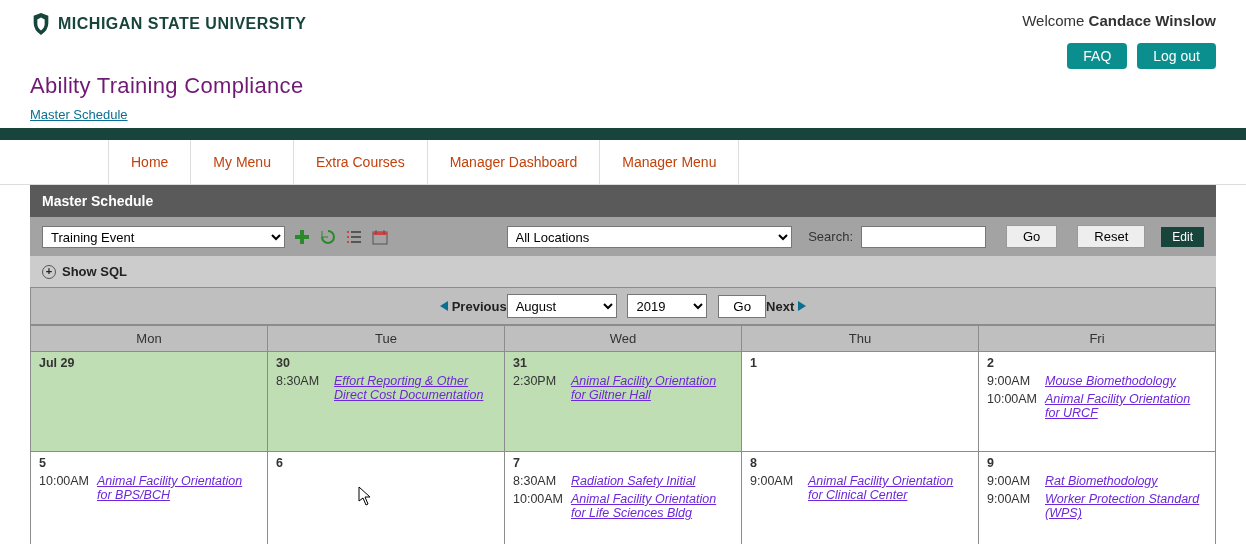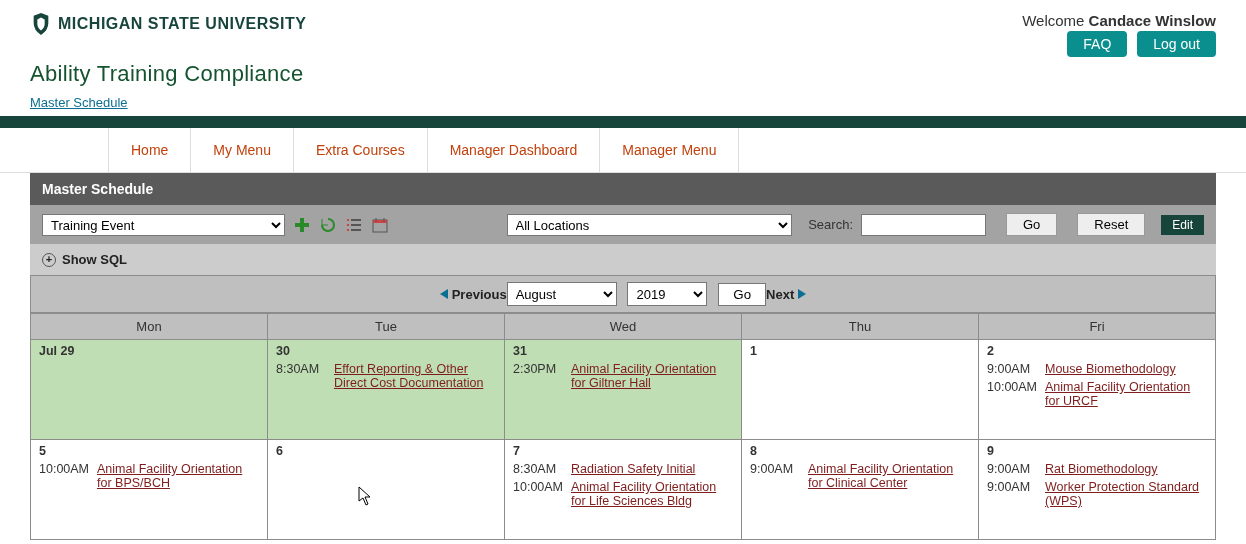--- a/index.html
+++ b/index.html
@@ -14,27 +14,27 @@
     display: flex;
     justify-content: space-between;
     align-items: flex-start;
     padding: 12px 30px 2px 30px;
   }
   .logo-wrap { display: flex; align-items: center; gap: 6px; color: #18453b; font-weight: bold; }
   .spartan-icon { width: 22px; height: 24px; }
   .logo-text { font-size: 16px; letter-spacing: 0.5px; }
   .welcome-wrap { text-align: right; }
   .welcome-text { font-size: 15px; }
-  .buttons-row { margin-top: 2px; display: flex; gap: 10px; justify-content: flex-end; }
+  .buttons-row { margin-top: 14px; display: flex; gap: 10px; justify-content: flex-end; }
   .btn-teal {
     background: #0b8e8e; color: #fff; border: none; border-radius: 4px;
     padding: 5px 16px; font-size: 14px; cursor: pointer;
   }
   .app-title {
-    color: #14532d; font-size: 22px; padding: 2px 30px 8px 30px; letter-spacing: 0.3px;
+    color: #701a75; font-size: 22px; padding: 2px 30px 8px 30px; letter-spacing: 0.3px;
   }
   .breadcrumb { padding: 0 30px 6px 30px; }
   .breadcrumb a { color: #0b6f93; text-decoration: underline; font-size: 13px; }
   .green-bar { height: 12px; background: #18453b; }
   .nav-row { display: flex; padding-left: 108px; border-bottom: 1px solid #ddd; }
   .nav-item {
     padding: 14px 22px; font-size: 14px; color: #c2410c;
     border-right: 1px solid #ddd; cursor: pointer;
   }
   .nav-item:first-child { border-left: 1px solid #ddd; }
@@ -89,21 +89,21 @@
     font-weight: normal; font-size: 13px;
   }
   .cal-table td {
     border: 1px solid #8c8c8c; vertical-align: top; height: 100px;
     padding: 4px 8px; font-size: 12.5px;
   }
   .cal-date { font-weight: bold; margin-bottom: 4px; }
   .prev-month { background: #c0deb4; }
   .ev-row { display: flex; align-items: flex-start; gap: 6px; margin-bottom: 4px; }
   .ev-time { white-space: nowrap; min-width: 52px; }
-  .ev-link { color: #7f1d1d; text-decoration: underline; cursor: pointer; }
+  .ev-link { color: #6d28d9; text-decoration: underline; cursor: pointer; font-style: italic; }
   .tri-left { display:inline-block; width:0; height:0; border-right:8px solid #0b6f93; border-top:5px solid transparent; border-bottom:5px solid transparent; }
   .tri-right { display:inline-block; width:0; height:0; border-left:8px solid #0b6f93; border-top:5px solid transparent; border-bottom:5px solid transparent; }
   .cursor {
     position: absolute;
     left: 358px; top: 486px;
     width: 14px; height: 20px;
     pointer-events: none;
   }
 </style>
 </head>

